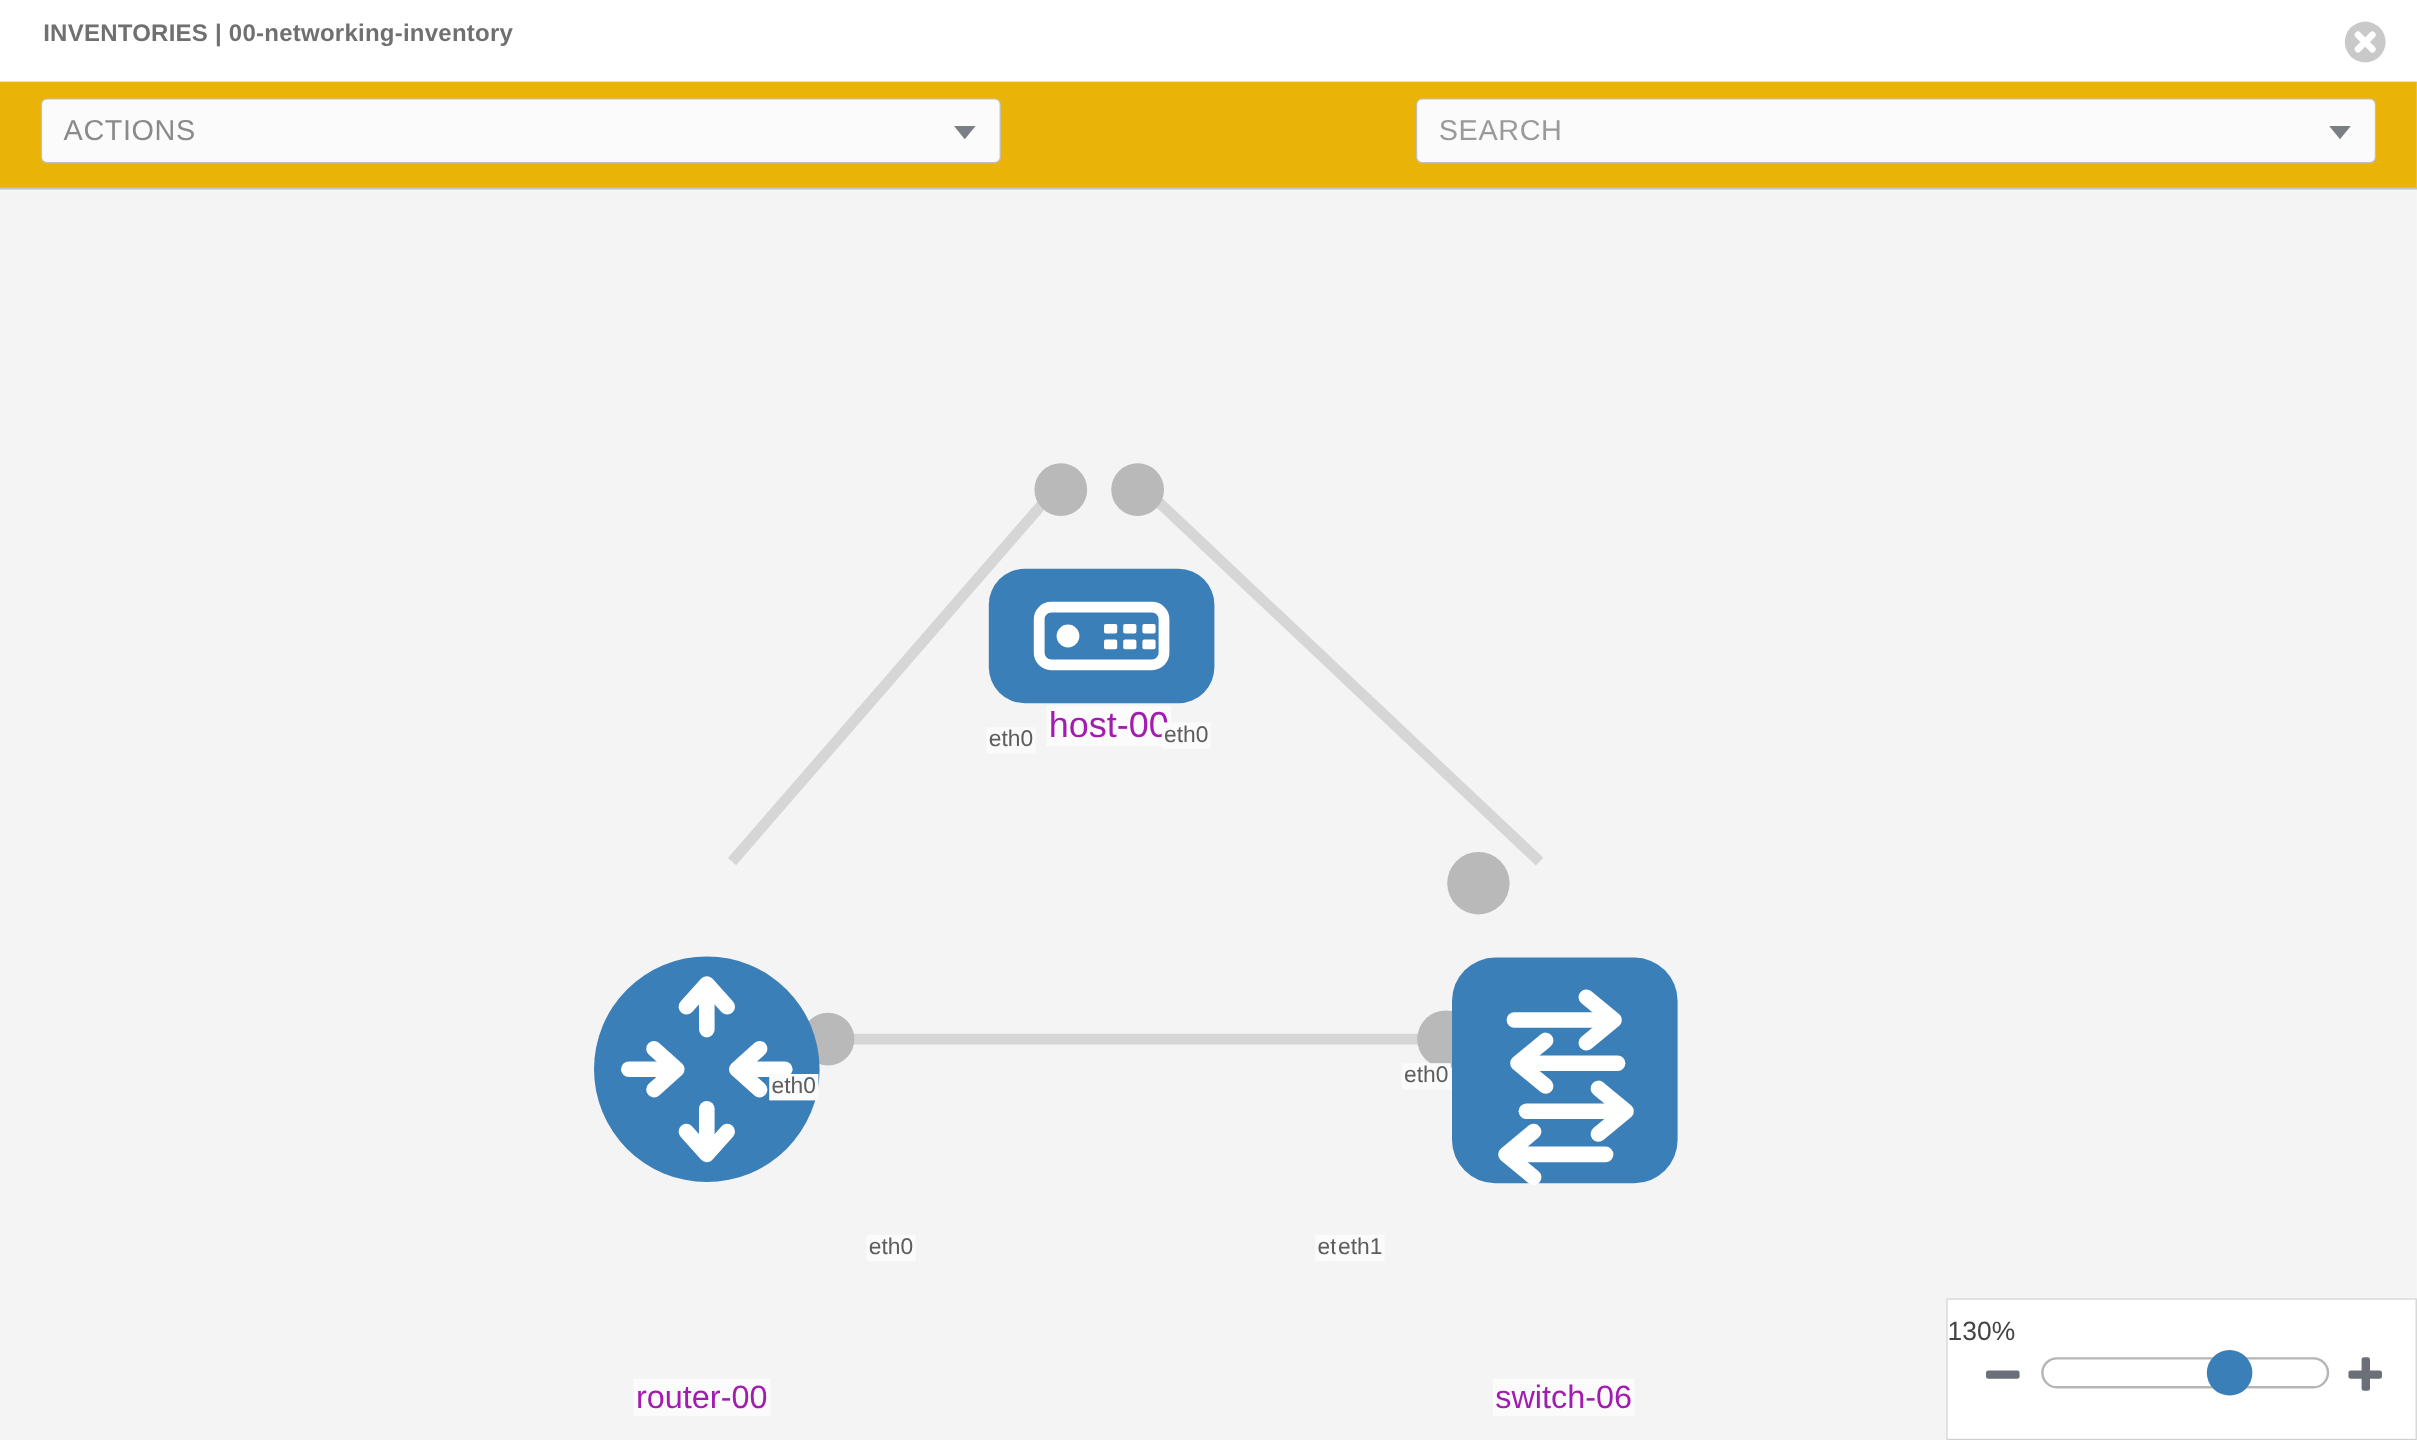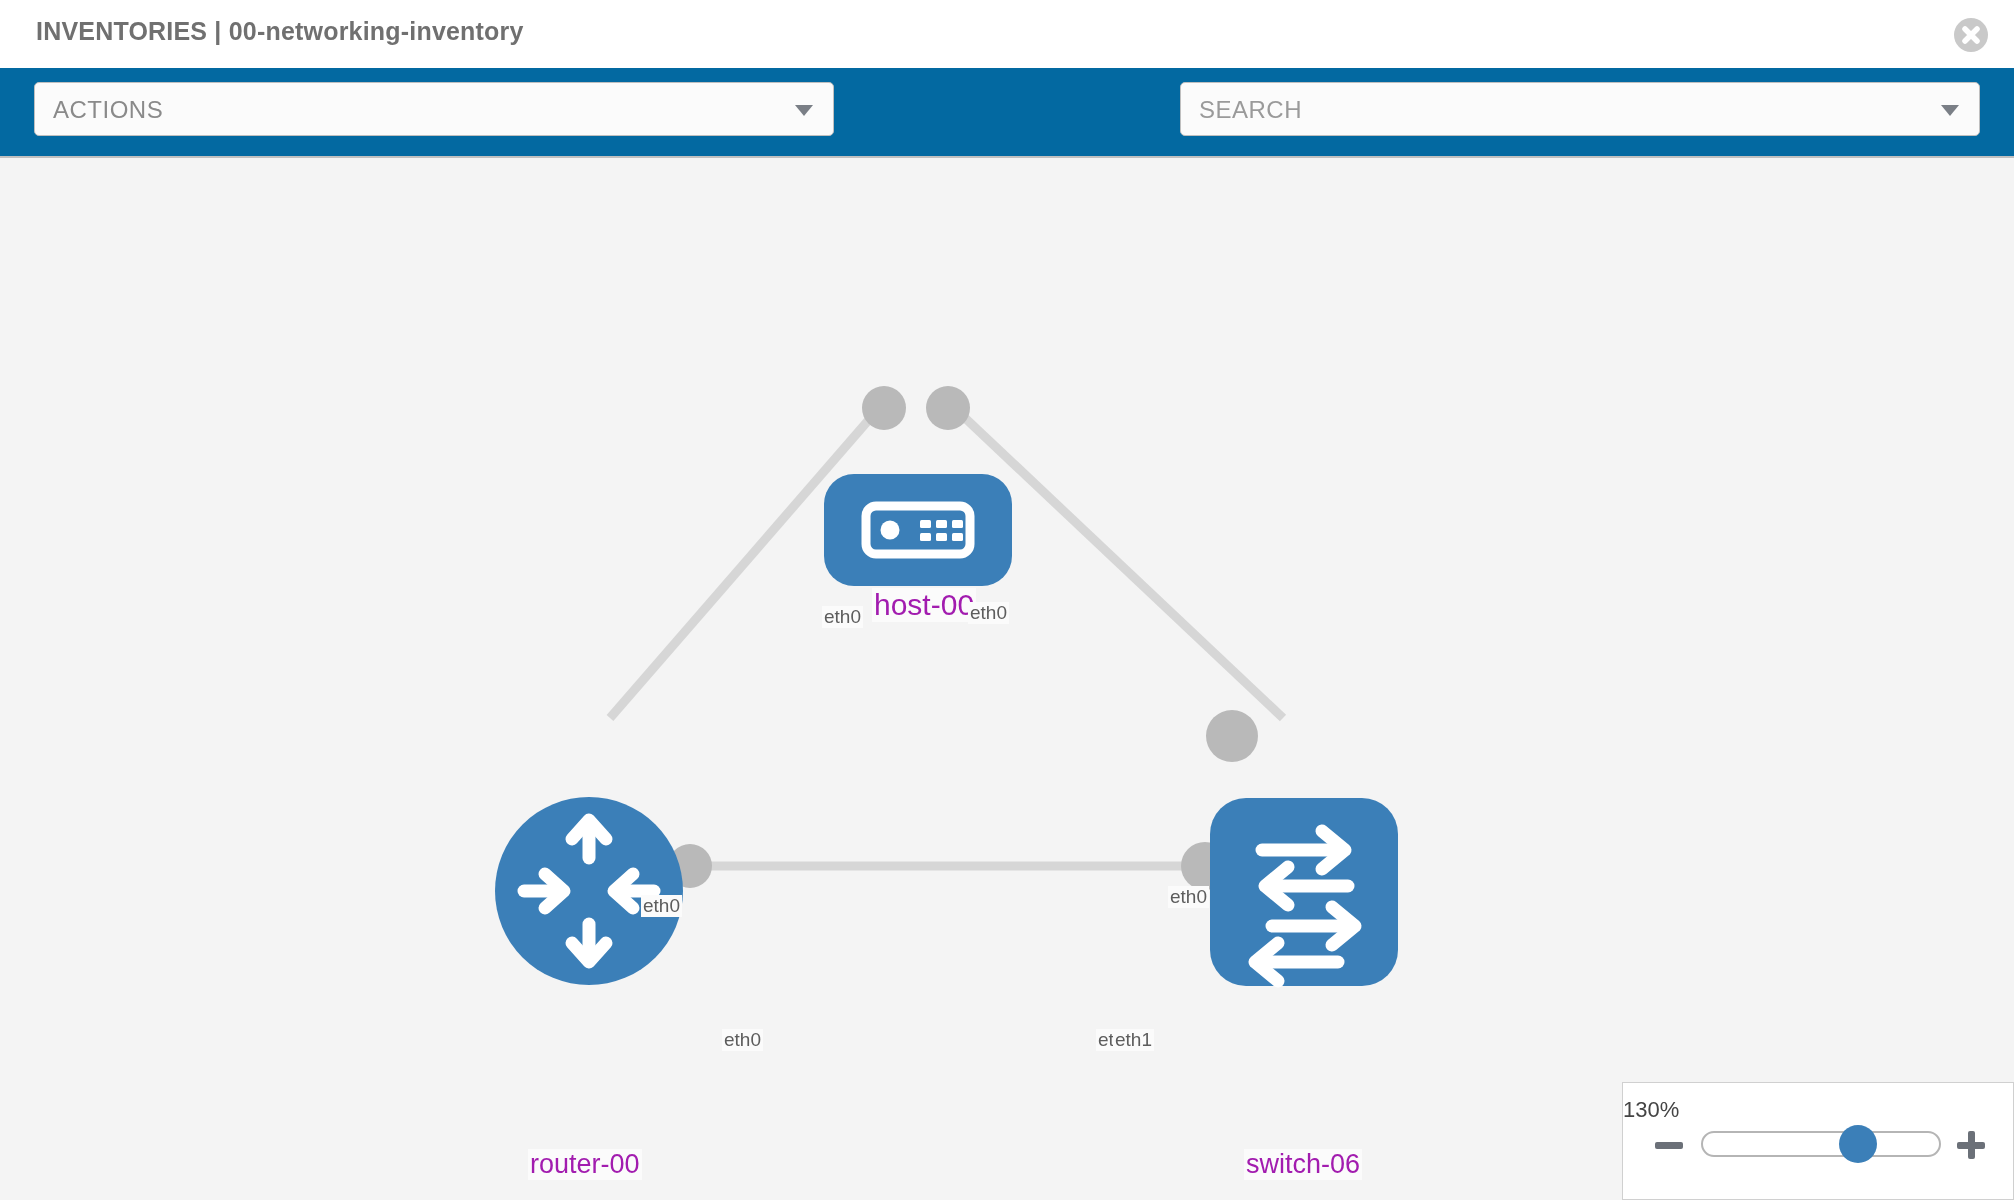--- a/index.html
+++ b/index.html
@@ -21,21 +21,21 @@
     top: 0; left: 0;
     width: 2014px;
     height: 68px;
     background: #ffffff;
     box-sizing: border-box;
   }
   .header-title {
     position: absolute;
     left: 36px;
     top: 17px;
-    font-size: 25px;
+    font-size: 20px;
     font-weight: bold;
     color: #707070;
     letter-spacing: 0.2px;
     white-space: nowrap;
   }
   .close-icon {
     position: absolute;
     right: 26px;
     top: 18px;
     width: 34px;
@@ -45,21 +45,21 @@
     cursor: pointer;
   }
   .close-icon svg { display: block; }
 
   
   .toolbar {
     position: absolute;
     top: 68px; left: 0;
     width: 2014px;
     height: 90px;
-    background: #0369a1;
+    background: #eab308;
     border-bottom: 2px solid #c0c0c0;
     box-sizing: border-box;
   }
   .actions-select {
     position: absolute;
     left: 34px;
     top: 14px;
     width: 800px;
     height: 54px;
     background: #fbfbfb;

